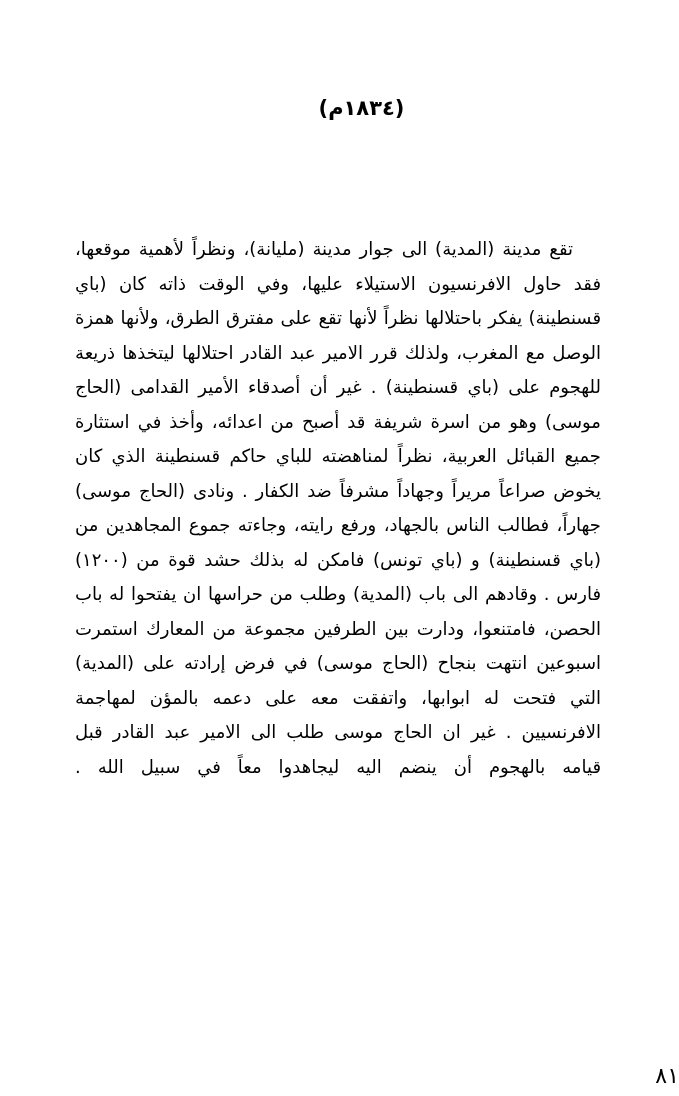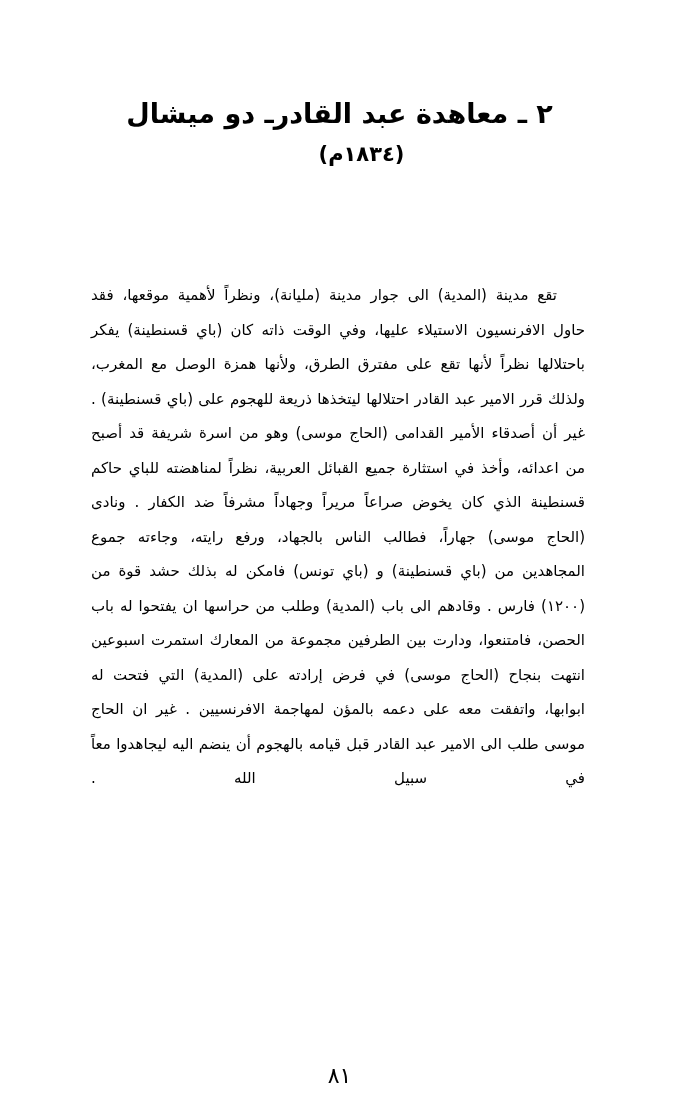--- a/index.html
+++ b/index.html
@@ -41,45 +41,43 @@
     margin-left: 44px;
   }
   .body-block {
     margin-top: 112px;
     padding: 0 78px 0 75px;
     direction: rtl;
     text-align: justify;
     text-align-last: justify;
   }
   .body-block p {
-    margin: 16px;
-    font-size: 15px;
+    margin: 0;
+    font-size: 18px;
     line-height: 34.5px;
     text-indent: 28px;
     text-align: justify;
     text-align-last: justify;
     word-spacing: 0.5px;
   }
   .page-number {
     position: absolute;
     bottom: 104px;
     left: 0;
     right: 0;
-    text-align: center;
     font-size: 22px;
     direction: rtl;
   }
 </style>
 </head>
 <body>
 
 <div class="page">
 
   <div class="title-block">
-    <div class="doc-title">٢ ـ معاهدة عبد القادرـ دو ميشال</div>
     <div class="doc-subtitle">(١٨٣٤م)</div>
   </div>
 
   <div class="body-block">
     <p>تقع مدينة (المدية) الى جوار مدينة (مليانة)، ونظراً لأهمية موقعها، فقد حاول الافرنسيون الاستيلاء عليها، وفي الوقت ذاته كان (باي قسنطينة) يفكر باحتلالها نظراً لأنها تقع على مفترق الطرق، ولأنها همزة الوصل مع المغرب، ولذلك قرر الامير عبد القادر احتلالها ليتخذها ذريعة للهجوم على (باي قسنطينة) . غير أن أصدقاء الأمير القدامى (الحاج موسى) وهو من اسرة شريفة قد أصبح من اعدائه، وأخذ في استثارة جميع القبائل العربية، نظراً لمناهضته للباي حاكم قسنطينة الذي كان يخوض صراعاً مريراً وجهاداً مشرفاً ضد الكفار . ونادى (الحاج موسى) جهاراً، فطالب الناس بالجهاد، ورفع رايته، وجاءته جموع المجاهدين من (باي قسنطينة) و (باي تونس) فامكن له بذلك حشد قوة من (١٢٠٠) فارس . وقادهم الى باب (المدية) وطلب من حراسها ان يفتحوا له باب الحصن، فامتنعوا، ودارت بين الطرفين مجموعة من المعارك استمرت اسبوعين انتهت بنجاح (الحاج موسى) في فرض إرادته على (المدية) التي فتحت له ابوابها، واتفقت معه على دعمه بالمؤن لمهاجمة الافرنسيين . غير ان الحاج موسى طلب الى الامير عبد القادر قبل قيامه بالهجوم أن ينضم اليه ليجاهدوا معاً في سبيل الله .</p>
   </div>
 
   <div class="page-number">٨١</div>
 
 </div>

